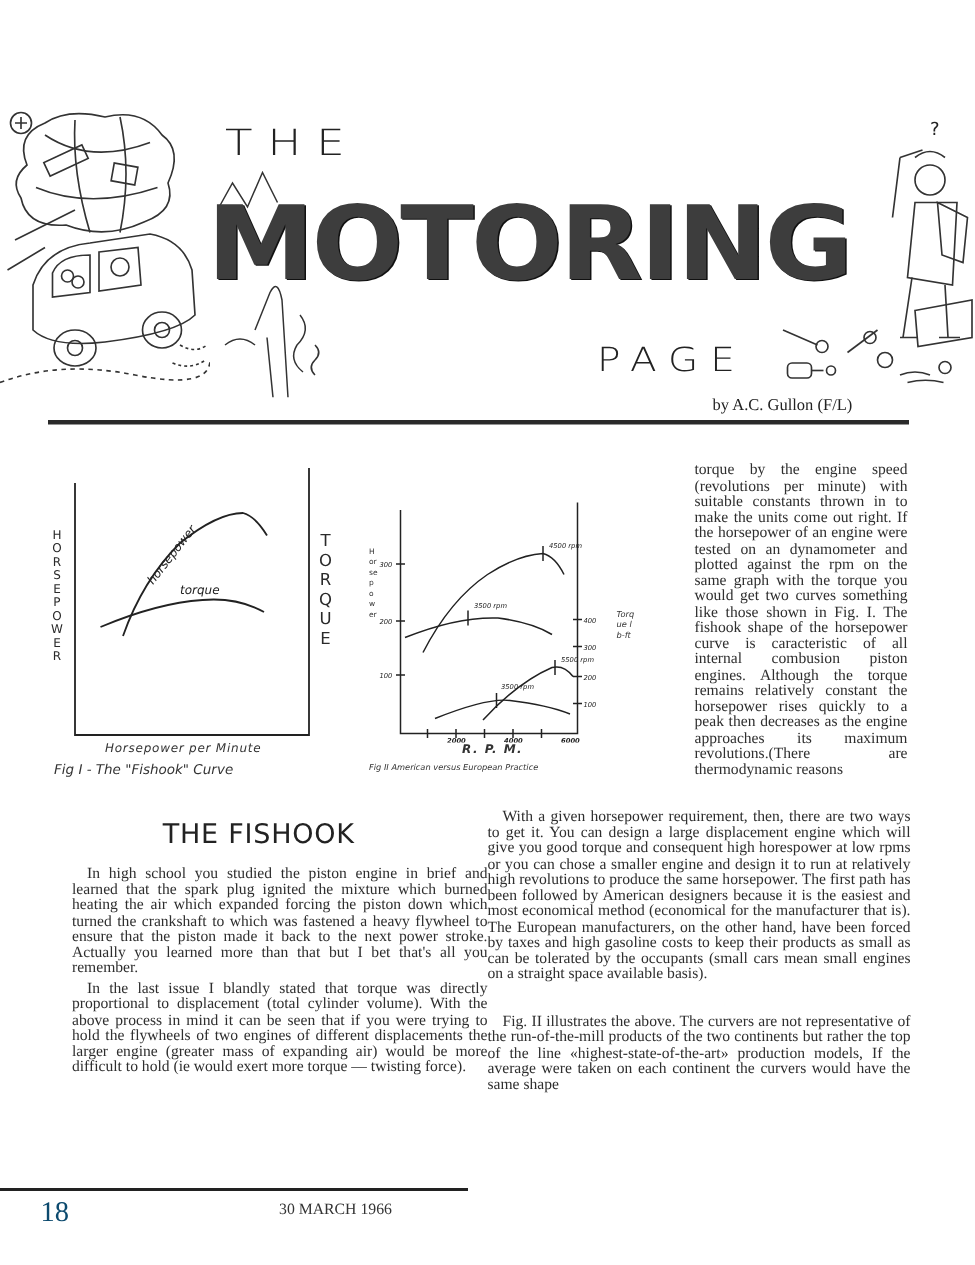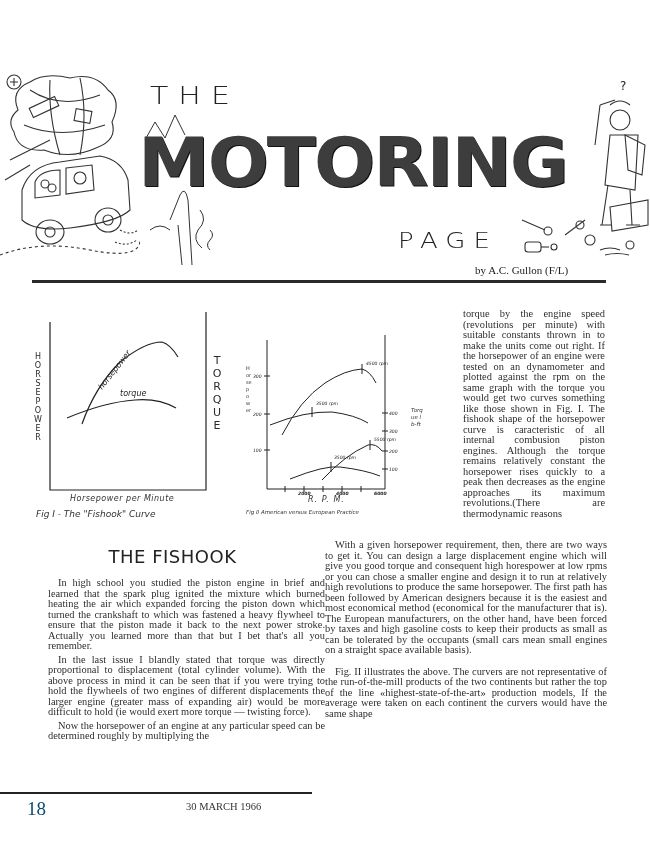--- a/index.html
+++ b/index.html
@@ -170,34 +170,33 @@
       <text x="149" y="108">300</text>
       <text x="149" y="128">200</text>
       <text x="149" y="146">100</text>
       <text x="58" y="170" font-weight="bold">2000</text>
       <text x="96" y="170" font-weight="bold">4000</text>
       <text x="134" y="170" font-weight="bold">6000</text>
     </g>
   </svg>
   <div class="abs" style="left:6px;top:40px;width:6px;font-family:'DejaVu Sans',sans-serif;font-size:5px;line-height:7px;word-break:break-all;color:#333;">Horsepower</div>
   <div class="abs" style="left:171px;top:82px;width:12px;font-family:'DejaVu Sans',sans-serif;font-size:5.5px;line-height:7px;word-break:break-all;color:#333;font-style:italic;">Torque lb-ft</div>
-  <div class="abs fig-caption" style="left:68px;top:170px;font-size:8px;letter-spacing:1px;">R. P. M.</div>
+  <div class="abs fig-caption" style="left:68px;top:170px;font-size:8px;letter-spacing:1px;font-weight:bold;">R. P. M.</div>
   <div class="abs fig-caption" style="left:6px;top:184px;font-size:5.5px;">Fig II   American versus European Practice</div>
 </div>
 
 <p class="abs para col-right-top">torque by the engine speed (revolutions per minute) with suitable constants thrown in to make the units come out right. If the horsepower of an engine were tested on an dynamometer and plotted against the rpm on the same graph with the torque you would get two curves something like those shown in Fig. I. The fishook shape of the horsepower curve is caracteristic of all internal combusion piston engines. Although the torque remains relatively constant the horsepower rises quickly to a peak then decreases as the engine approaches its maximum revolutions.(There are thermodynamic reasons</p>
 
 <div class="abs col-right-bottom">
   <p class="para indent">With a given horsepower requirement, then, there are two ways to get it. You can design a large displacement engine which will give you good torque and consequent high horespower at low rpms or you can chose a smaller engine and design it to run at relatively high revolutions to produce the same horsepower. The first path has been followed by American designers because it is the easiest and most economical method (economical for the manufacturer that is). The European manufacturers, on the other hand, have been forced by taxes and high gasoline costs to keep their products as small as can be tolerated by the occupants (small cars mean small engines on a straight space available basis).</p>
-  <p class="para indent" style="margin-top:11px">Fig. II illustrates the above. The curvers are not representative of the run-of-the-mill products of the two continents but rather the top of the line «highest-state-of-the-art» production models, If the average were taken on each continent the curvers would have the same shape</p>
+  <p class="para indent" style="margin-top:21px">Fig. II illustrates the above. The curvers are not representative of the run-of-the-mill products of the two continents but rather the top of the line «highest-state-of-the-art» production models, If the average were taken on each continent the curvers would have the same shape</p>
 </div>
 
 <div class="abs heading">THE FISHOOK</div>
 
 <div class="abs col-left">
   <p class="para indent">In high school you studied the piston engine in brief and learned that the spark plug ignited the mixture which burned heating the air which expanded forcing the piston down which turned the crankshaft to which was fastened a heavy flywheel to ensure that the piston made it back to the next power stroke. Actually you learned more than that but I bet that's all you remember.</p>
   <p class="para indent">In the last issue I blandly stated that torque was directly proportional to displacement (total cylinder volume). With the above process in mind it can be seen that if you were trying to hold the flywheels of two engines of different displacements the larger engine (greater mass of expanding air) would be more difficult to hold (ie would exert more torque — twisting force).</p>
-  <p class="para indent">Now the horsepower of an engine at any particular speed can be determined roughly by multiplying the</p>
 </div>
 
 <div class="abs rule-bottom"></div>
 <div class="abs page-num">18</div>
 <div class="abs date">30 MARCH 1966</div>
 
 </body></html>

